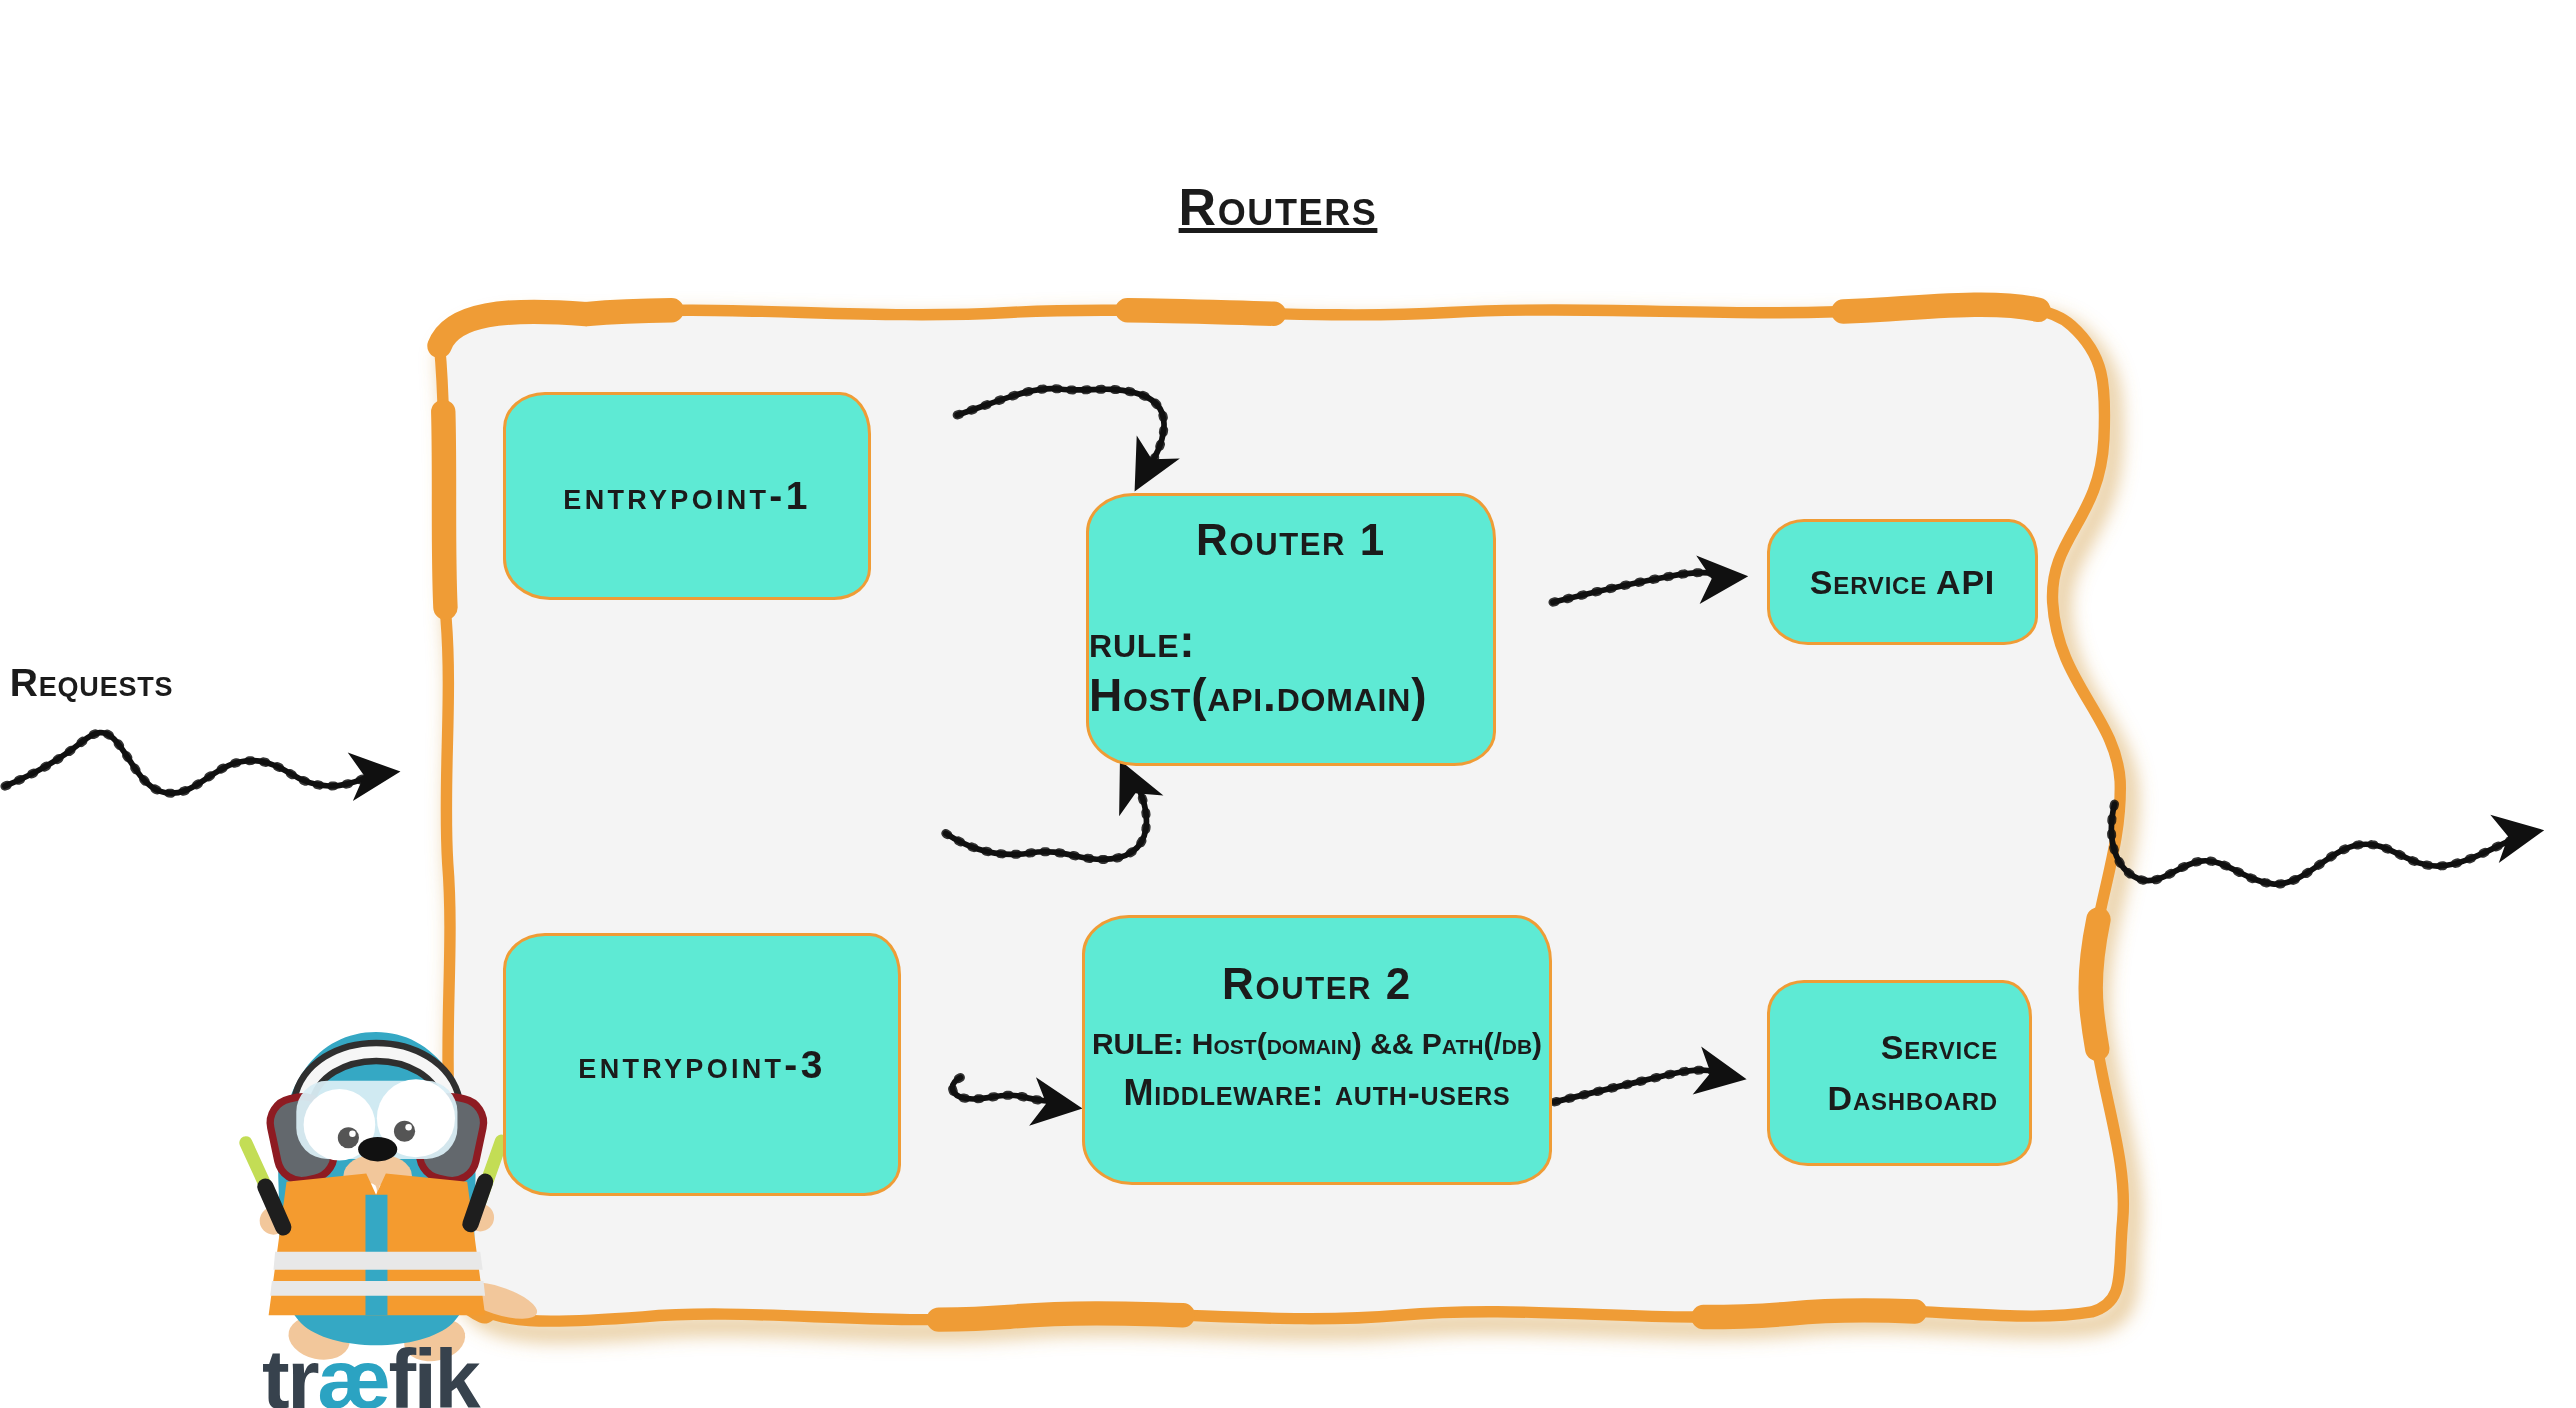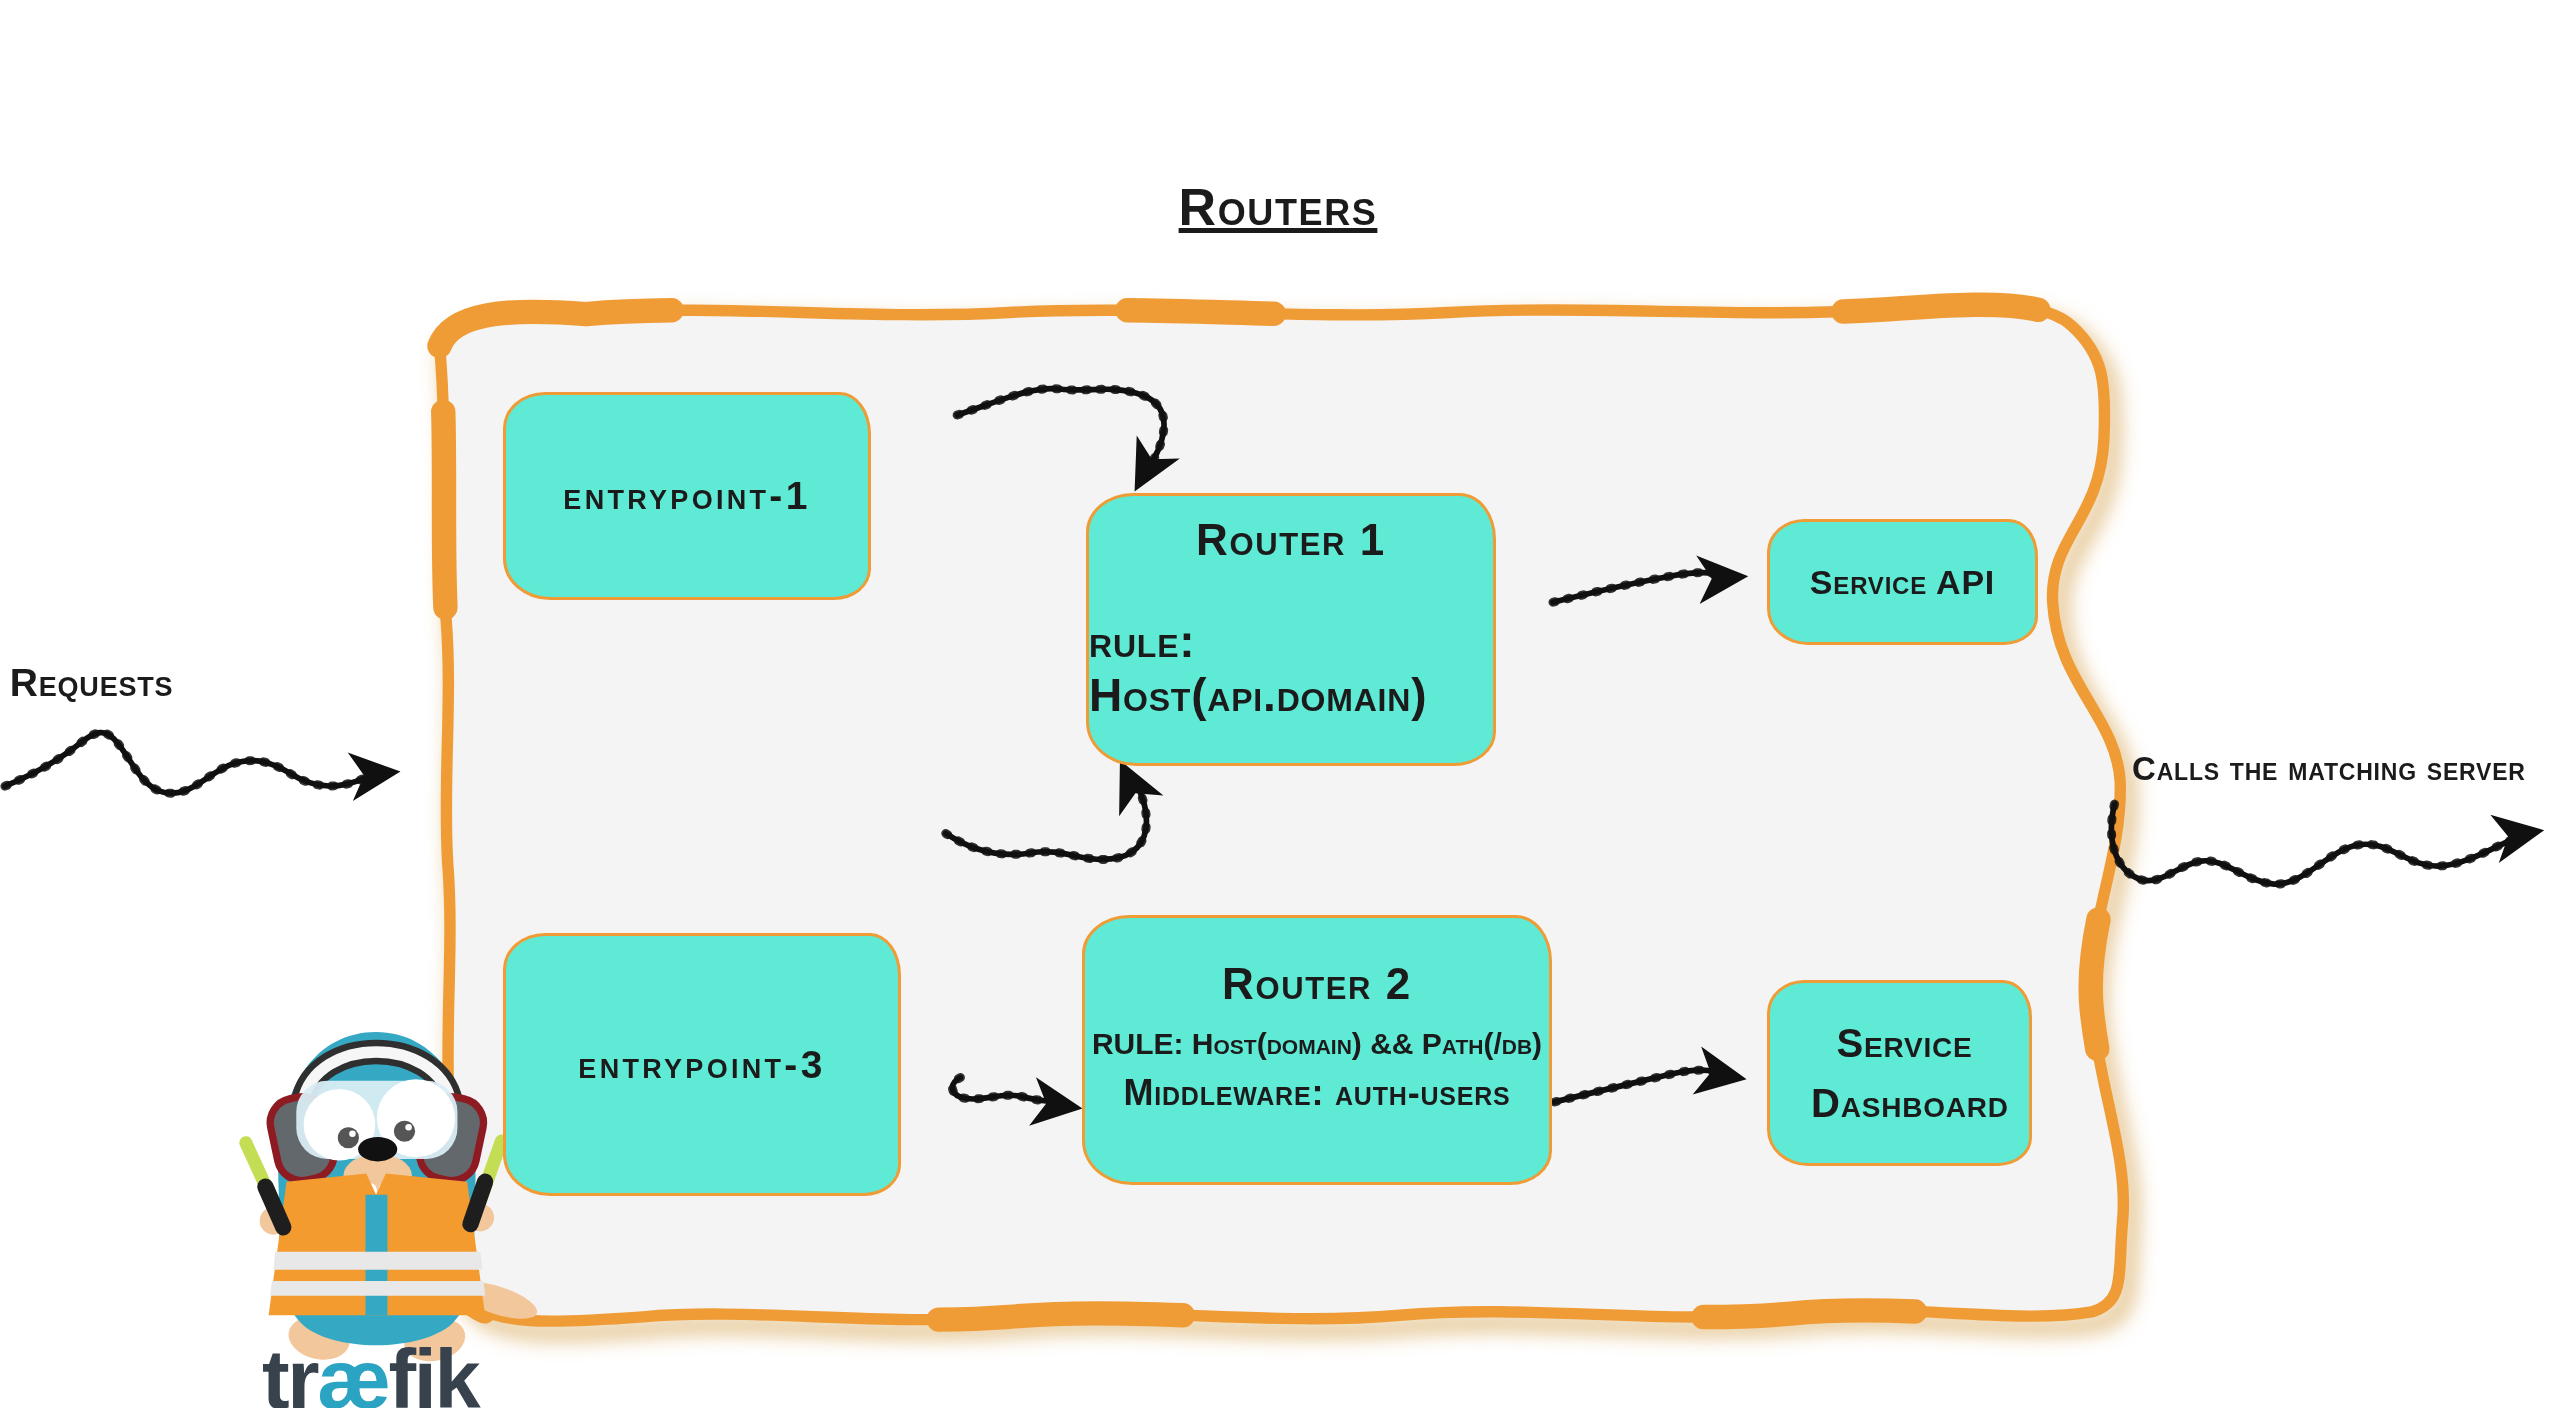--- a/index.html
+++ b/index.html
@@ -24,22 +24,22 @@
   .router-2{left:1082px;top:915px;width:470px;height:270px;padding-top:41px;box-sizing:border-box;}
   .router-title{font-size:44px;font-weight:700;letter-spacing:1.6px;}
   .router-rule-1{font-size:46px;font-weight:600;letter-spacing:0.8px;margin-top:49px;}
   .router-rule-2{font-size:30px;font-weight:700;letter-spacing:0px;margin-top:18px;}
   .router-mw{font-size:36px;font-weight:700;letter-spacing:0.8px;margin-top:11.4px;}
   .service{border-radius:37px 29px 34px 41px / 33px 37px 28px 36px;margin-left:12px;}
   .service-api{left:1755px;top:519px;width:265px;height:120px;}
   .service-api .service-label{font-size:34px;font-weight:700;letter-spacing:0.8px;text-align:center;}
   .service-dash{left:1755px;top:980px;width:265px;height:186px;align-items:flex-start;
                 padding-left:41px;box-sizing:border-box;justify-content:center;}
-  .service-dash .service-label{font-size:40px;font-weight:700;letter-spacing:0.8px;line-height:1.5;
-                width:187px;text-align:center;}
+  .service-dash .service-label{font-size:34px;font-weight:700;letter-spacing:0.8px;line-height:1.5;
+                width:187px;text-align:right;}
   .wordmark{position:absolute;left:262px;top:1332px;z-index:4;font-size:83px;font-weight:700;
             letter-spacing:-2.4px;}
   .wm-dark{color:#37424D;}
   .wm-ae{color:#2BA3C2;}
 </style>
 </head>
 <body>
 
 <div id="canvas">
 
@@ -119,21 +119,20 @@
       <circle cx="336" cy="1500" r="17" fill="#F2C79B"></circle>
       <circle cx="590" cy="1496" r="17" fill="#F2C79B"></circle>
       <line x1="348" y1="1508" x2="326" y2="1458" stroke="#1E1E1E" stroke-width="20" stroke-linecap="round"></line>
       <line x1="578" y1="1504" x2="596" y2="1452" stroke="#1E1E1E" stroke-width="20" stroke-linecap="round"></line>
     </g>
   </svg>
 
   <div class="page-title hand">Routers</div>
 
   <div class="side-label label-requests hand">Requests</div>
-  <div class="side-label label-calls hand">Calls the matching server</div>
 
   <div class="box ep ep-1">
     <span class="ep-label hand">entrypoint-1</span>
   </div>
   <div class="box ep ep-3">
     <span class="ep-label hand">entrypoint-3</span>
   </div>
 
   <div class="box router router-1">
     <span class="router-title hand">Router 1</span>

